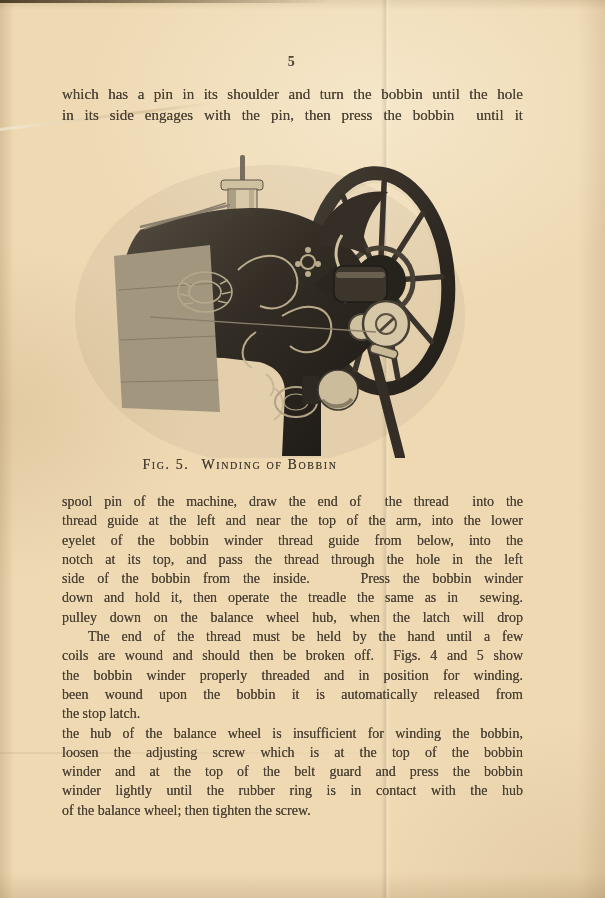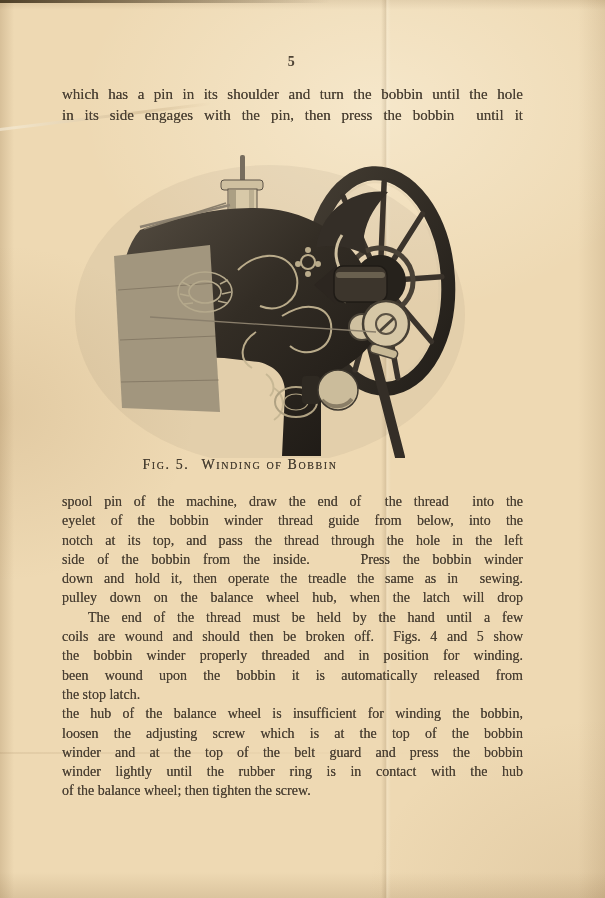--- a/index.html
+++ b/index.html
@@ -169,20 +169,21 @@
     </svg>
   </div>
 
   <div class="figcap">
     <span>Fig. 5.</span><span class="gap"></span><span>Winding of Bobbin</span>
   </div>
 
   <div class="textcol b2">
     <div>
       <div class="ln j">spool pin of the machine, draw the end of  the thread  into the</div>
+      <div class="ln j">thread guide at the left and near the top of the arm, into the lower</div>
       <div class="ln j">eyelet of the bobbin winder thread guide from below, into the</div>
       <div class="ln j">notch at its top, and pass the thread through the hole in the left</div>
       <div class="ln j">side of the bobbin from the inside.    Press the bobbin winder</div>
       <div class="ln j">down and hold it, then operate the treadle the same as in  sewing.</div>
       <div class="ln j">pulley down on the balance wheel hub, when the latch will drop</div>
     </div>
     <div>
       <div class="ln j ind">The end of the thread must be held by the hand until a few</div>
       <div class="ln j">coils are wound and should then be broken off.  Figs. 4 and 5 show</div>
       <div class="ln j">the bobbin winder properly threaded and in position for winding.</div>

